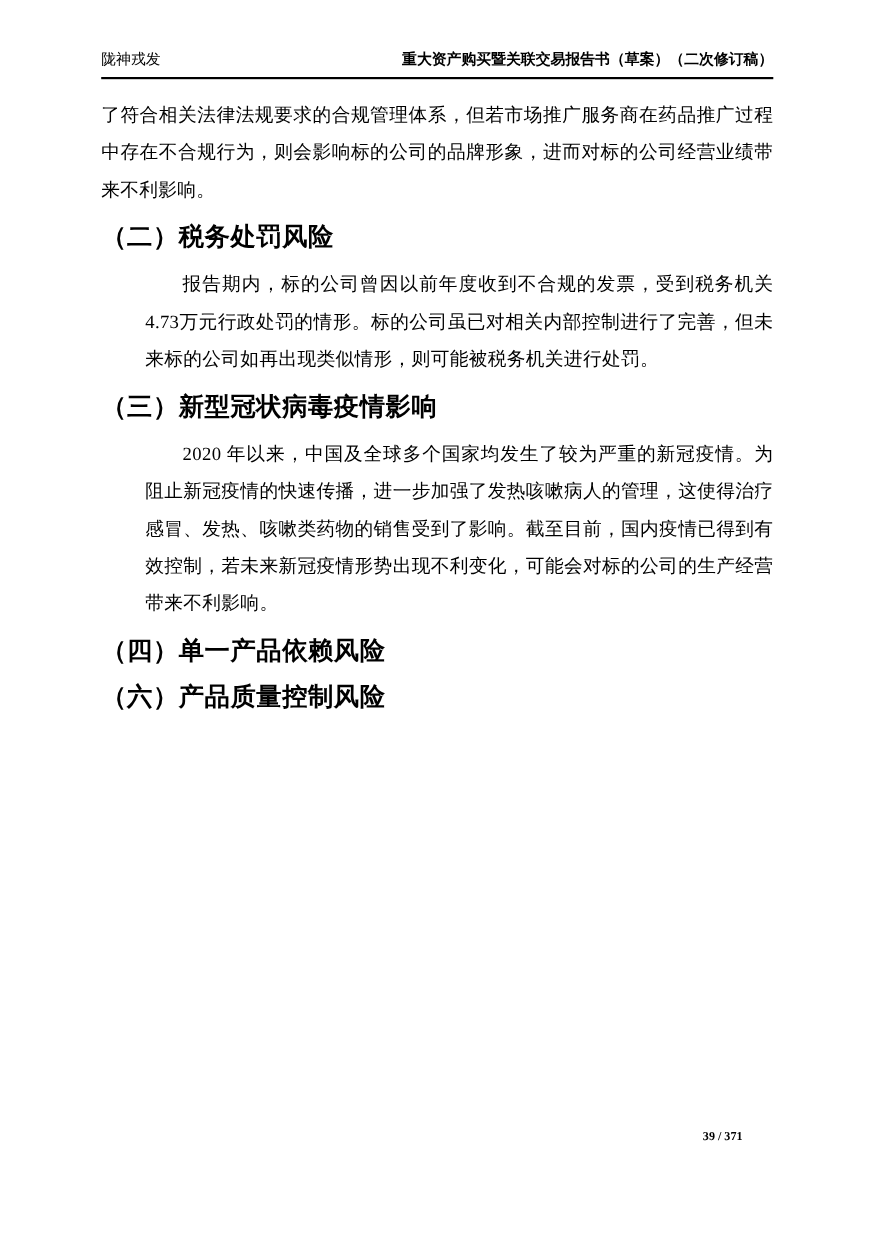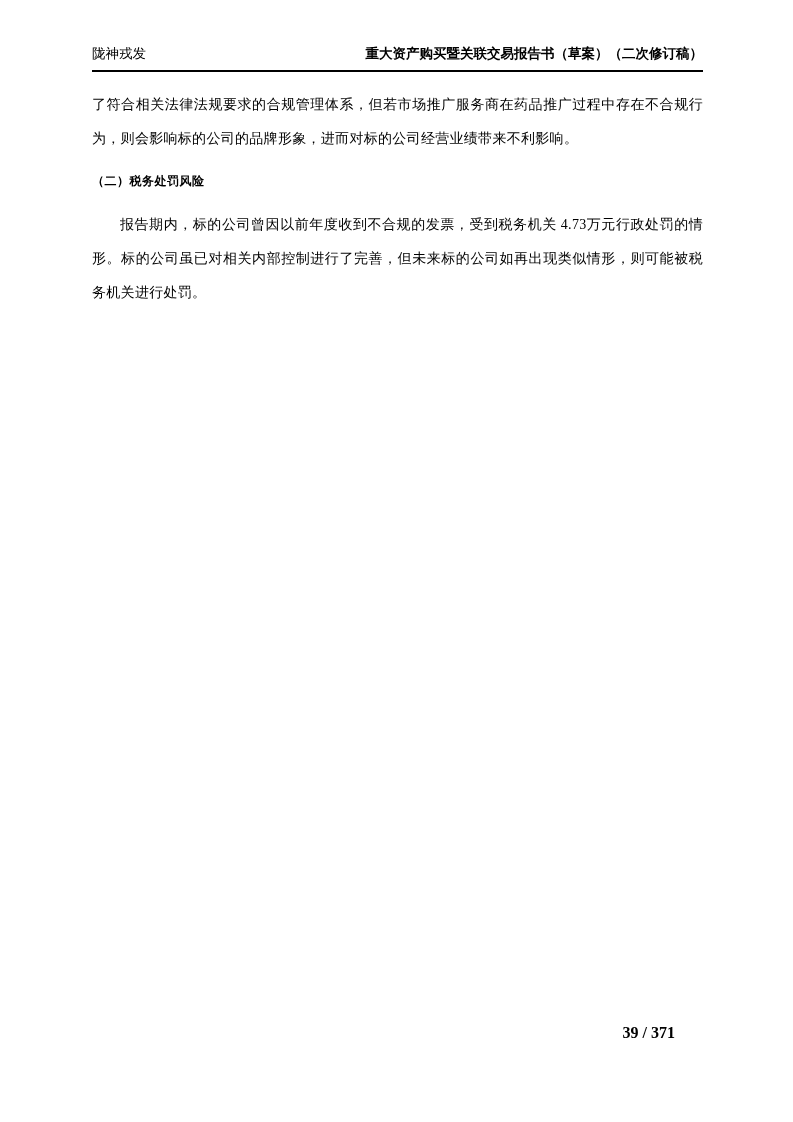--- a/index.html
+++ b/index.html
@@ -32,57 +32,62 @@
   .header .left-title { white-space: nowrap; }
   .header .right-title { white-space: nowrap; font-weight: bold; }
   .content {
     position: absolute;
     top: 88px;
     left: 92px;
     width: 611px;
   }
   .para {
     margin: 0;
-    font-size: 14px;
+    font-size: 17px;
     line-height: 34px;
     text-align: justify;
     text-justify: inter-ideograph;
     letter-spacing: 0.3px;
   }
   .para.indent {
     text-indent: 2em;
+    margin-left: 40px;
   }
   .heading {
     margin: 10px 0 12px 0;
-    font-size: 12px;
+    font-size: 23px;
     line-height: 30px;
     font-weight: bold;
     font-family: "Liberation Sans", "DejaVu Sans", sans-serif;
     letter-spacing: 0.5px;
   }
   .footer {
     position: absolute;
     top: 1024px;
     right: 118px;
-    font-size: 16px;
+    font-size: 11px;
     font-weight: bold;
     line-height: 18px;
   }
 </style>
 </head>
 <body>
 
 <div class="page">
 
   <div class="header">
     <span class="left-title">陇神戎发</span>
     <span class="right-title">重大资产购买暨关联交易报告书（草案）（二次修订稿）</span>
   </div>
 
   <div class="content" id="doc-blocks">
       <p class="para">了符合相关法律法规要求的合规管理体系，但若市场推广服务商在药品推广过程中存在不合规行为，则会影响标的公司的品牌形象，进而对标的公司经营业绩带来不利影响。</p>
       <h3 class="heading">（二）税务处罚风险</h3>
       <p class="para indent">报告期内，标的公司曾因以前年度收到不合规的发票，受到税务机关 4.73万元行政处罚的情形。标的公司虽已对相关内部控制进行了完善，但未来标的公司如再出现类似情形，则可能被税务机关进行处罚。</p>
+      <h3 class="heading">（三）新型冠状病毒疫情影响</h3>
+      <p class="para indent">2020 年以来，中国及全球多个国家均发生了较为严重的新冠疫情。为阻止新冠疫情的快速传播，进一步加强了发热咳嗽病人的管理，这使得治疗感冒、发热、咳嗽类药物的销售受到了影响。截至目前，国内疫情已得到有效控制，若未来新冠疫情形势出现不利变化，可能会对标的公司的生产经营带来不利影响。</p>
+      <h3 class="heading">（四）单一产品依赖风险</h3>
+      <h3 class="heading">（六）产品质量控制风险</h3>
     </div>
 
   <div class="footer">39 / 371</div>
 
 </div>
 
 </body></html>

